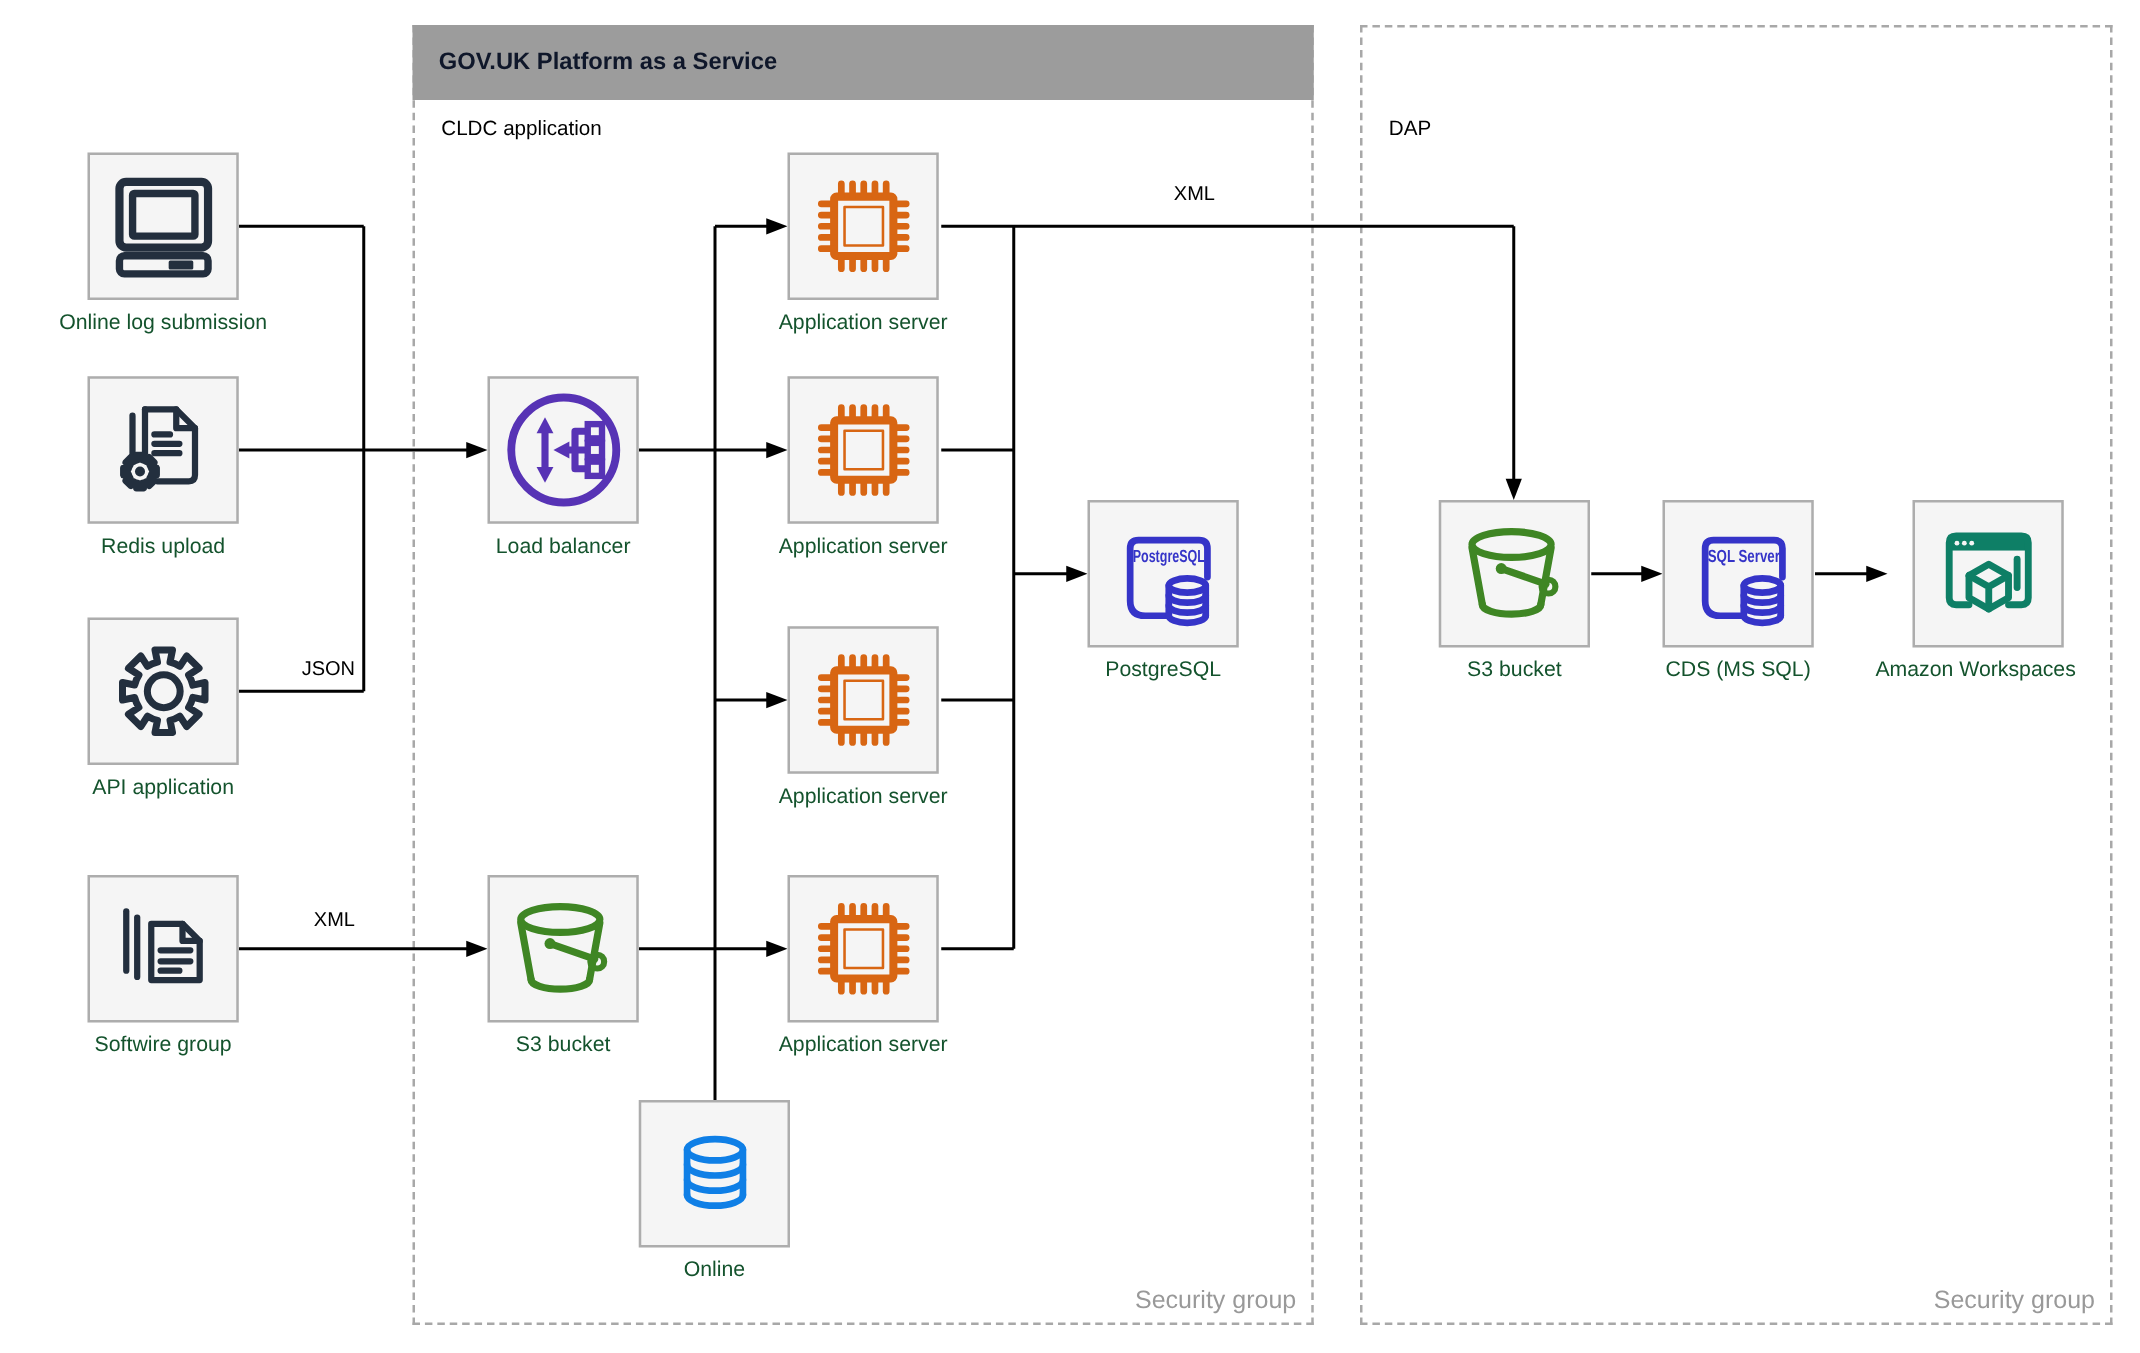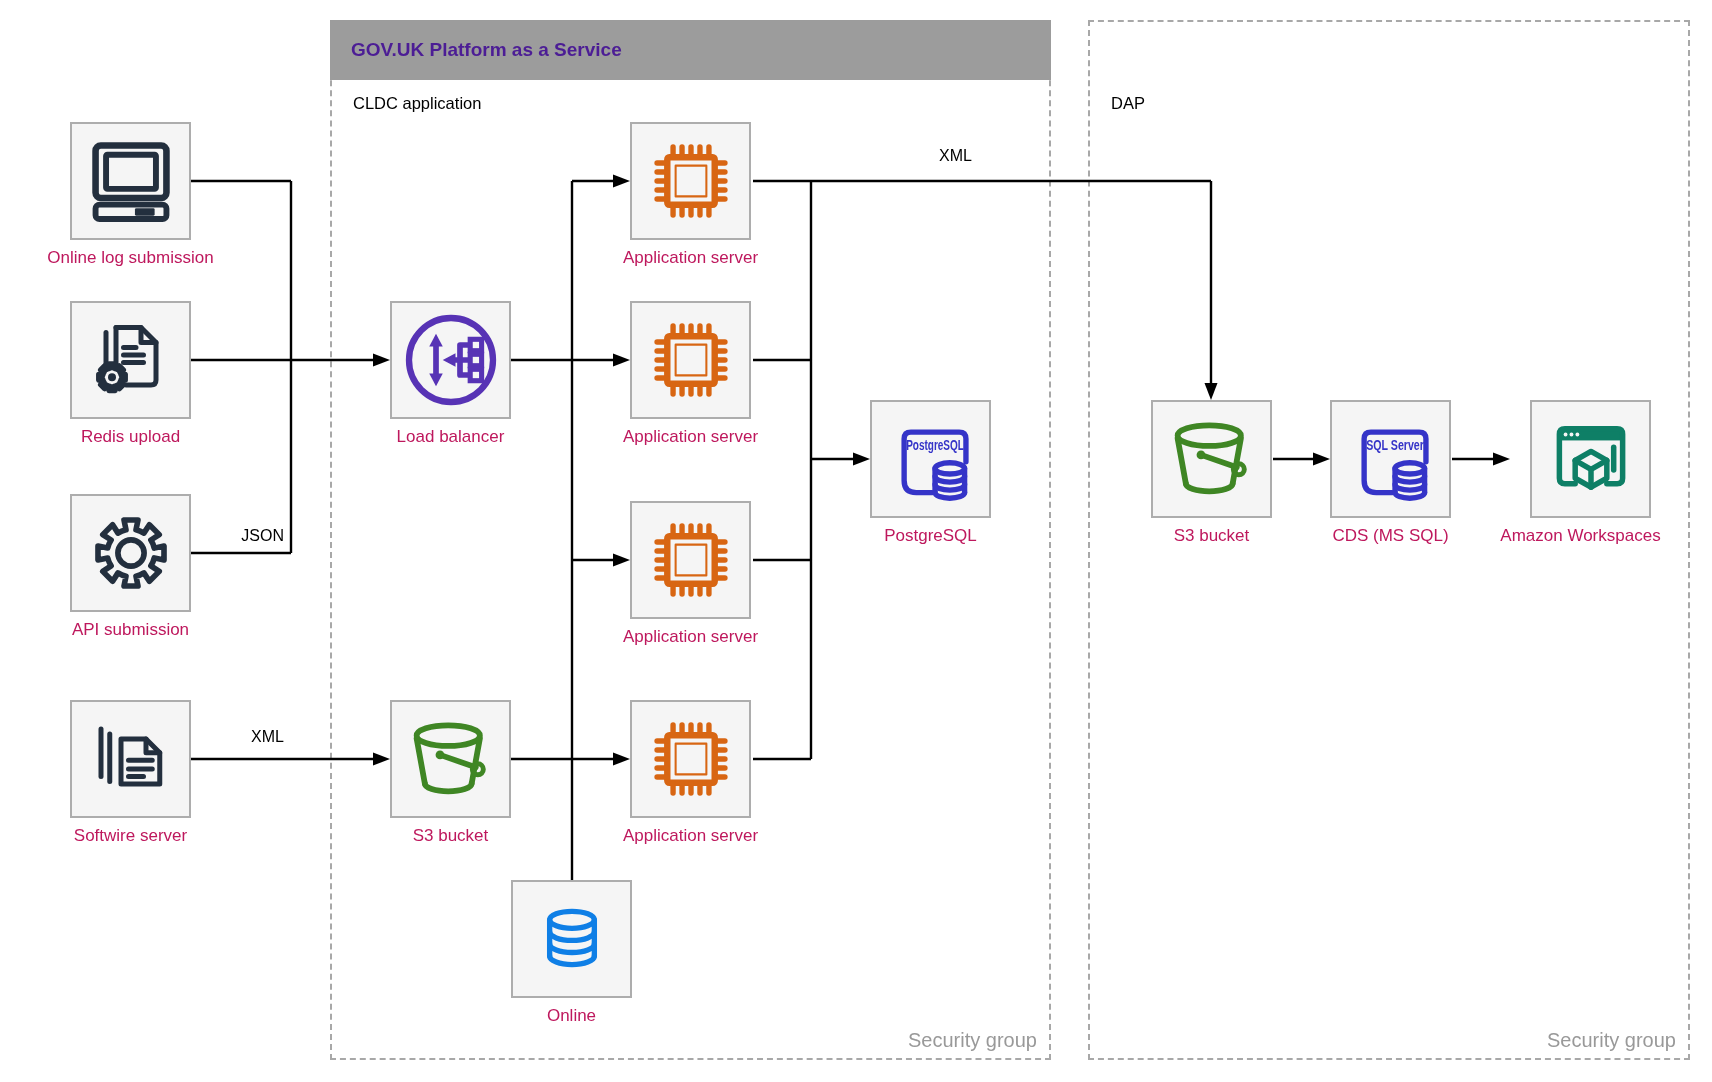--- a/index.html
+++ b/index.html
@@ -2,32 +2,32 @@
 <html><head>
 <meta charset="utf-8">
 <style>
   html,body{margin:0;padding:0;background:#ffffff;}
   body{font-family:"Liberation Sans","DejaVu Sans",sans-serif;}
   .canvas{position:relative;width:1712px;height:1082px;background:#ffffff;overflow:hidden;}
 
   
   .container{position:absolute;border:2px dashed #a8a8a8;box-sizing:border-box;background:transparent;}
   .container-header{position:absolute;left:-2px;top:-2px;right:-2px;height:60px;background:#9c9c9c;
-    color:#4c1d95;font-size:19px;font-weight:bold;line-height:60px;padding-left:21px;box-sizing:border-box;}
+    color:#0f172a;font-size:19px;font-weight:bold;line-height:60px;padding-left:21px;box-sizing:border-box;}
   .container-sublabel{position:absolute;left:21px;top:72px;font-size:16.5px;font-weight:normal;color:#000;}
   .container-security{position:absolute;right:12px;bottom:6px;font-size:20px;color:#999999;}
 
   
   .wires{position:absolute;left:0;top:0;z-index:1;}
 
   
   .node{position:absolute;z-index:2;}
   .node-box{width:121px;height:118px;box-sizing:border-box;border:2px solid #adadad;background:#f5f5f5;
     display:flex;align-items:center;justify-content:center;}
-  .node-label{position:absolute;width:220px;text-align:center;font-size:17px;color:#be185d;top:126px;}
+  .node-label{position:absolute;width:220px;text-align:center;font-size:17px;color:#14532d;top:126px;}
   .node-label.inner{left:50%;transform:translateX(-50%);}
 
   .edge-label{position:absolute;width:86px;text-align:right;font-size:16px;color:#000;z-index:2;}
 
   
   .ic-navy{color:#232f3e;}
   .ic-orange{color:#d86613;}
   .ic-purple{color:#5733b5;}
   .ic-indigo{color:#3534c8;}
   .ic-green{color:#3f8624;}
@@ -122,36 +122,36 @@
 
   <div class="node" style="left:70px;top:494px;">
     <div class="node-box ic-navy">
       <svg class="icon-svg" width="80" height="80" viewBox="0 0 64 64">
         <g class="icon-stroke" stroke-width="4.5">
           <path d="M50.6,28.1 L58.4,26.4 L58.4,37.6 L50.6,35.9 A19,19 0 0 1 47.9,42.3 L54.6,46.7 L46.7,54.6 L42.3,47.9 A19,19 0 0 1 36,50.6 L37.6,58.4 L26.4,58.4 L28,50.6 A19,19 0 0 1 21.6,47.9 L17.3,54.6 L9.4,46.7 L16.1,42.3 A19,19 0 0 1 13.4,36 L5.6,37.6 L5.6,26.4 L13.4,28 A19,19 0 0 1 16.1,21.6 L9.4,17.3 L17.3,9.4 L21.6,16.1 A19,19 0 0 1 28,13.4 L26.4,5.6 L37.6,5.6 L36,13.4 A19,19 0 0 1 42.3,16.1 L46.7,9.4 L54.6,17.3 L47.9,21.6 A19,19 0 0 1 50.6,28.1 Z"></path>
           <circle cx="32" cy="32" r="10.5"></circle>
         </g>
       </svg>
     </div>
-    <div class="node-label inner">API submission</div>
+    <div class="node-label inner">API application</div>
   </div>
 
   <div class="node" style="left:70px;top:700px;">
     <div class="node-box ic-navy">
       <svg class="icon-svg" width="80" height="80" viewBox="0 0 64 64">
         <g class="icon-stroke" stroke-width="4">
           <path d="M8,8 V46"></path>
           <path d="M15,12 V50"></path>
           <path d="M24,16 H44 L55,27 V52 H24 Z"></path>
           <path d="M44,16 V27 H55"></path>
           <path d="M30,33 H49 M30,40 H49 M30,46 H42"></path>
         </g>
       </svg>
     </div>
-    <div class="node-label inner">Softwire server</div>
+    <div class="node-label inner">Softwire group</div>
   </div>
 
   <div class="node" style="left:390px;top:301px;">
     <div class="node-box ic-purple">
       <svg class="icon-svg" width="96" height="96" viewBox="0 0 64 64">
         <g class="icon-stroke">
           <circle cx="32" cy="32" r="28" stroke-width="4.2"></circle>
           <path d="M22,21.5 V42.5" stroke-width="3.8"></path>
           <path d="M31.5,32 H36" stroke-width="3.8"></path>
           <path d="M38,22 V42 M38,22 H45 M38,42 H45 M39.5,32 H45" stroke-width="3.8"></path>

